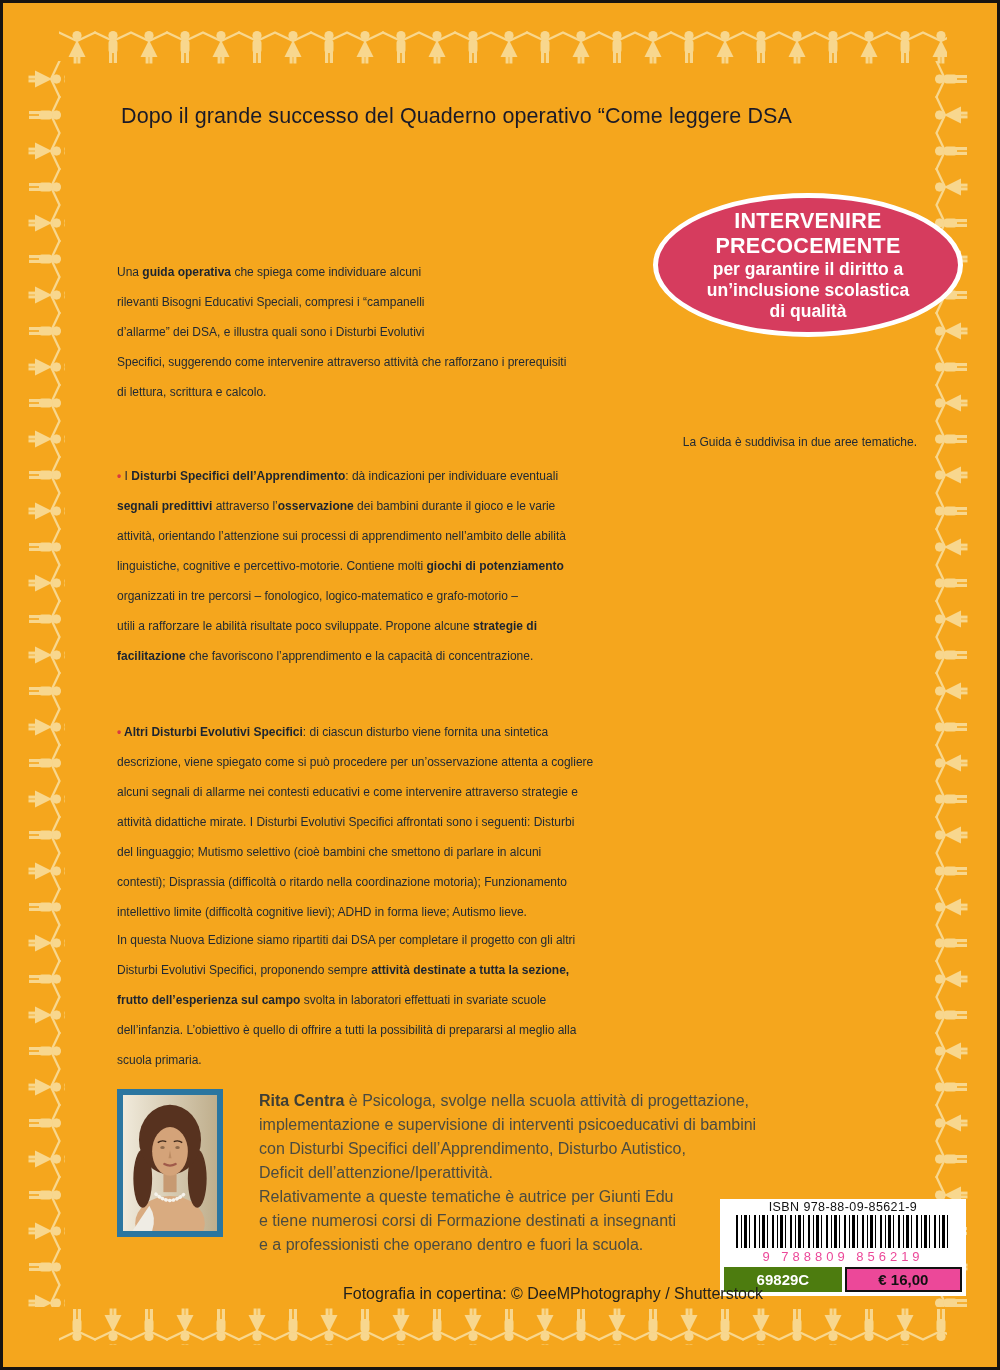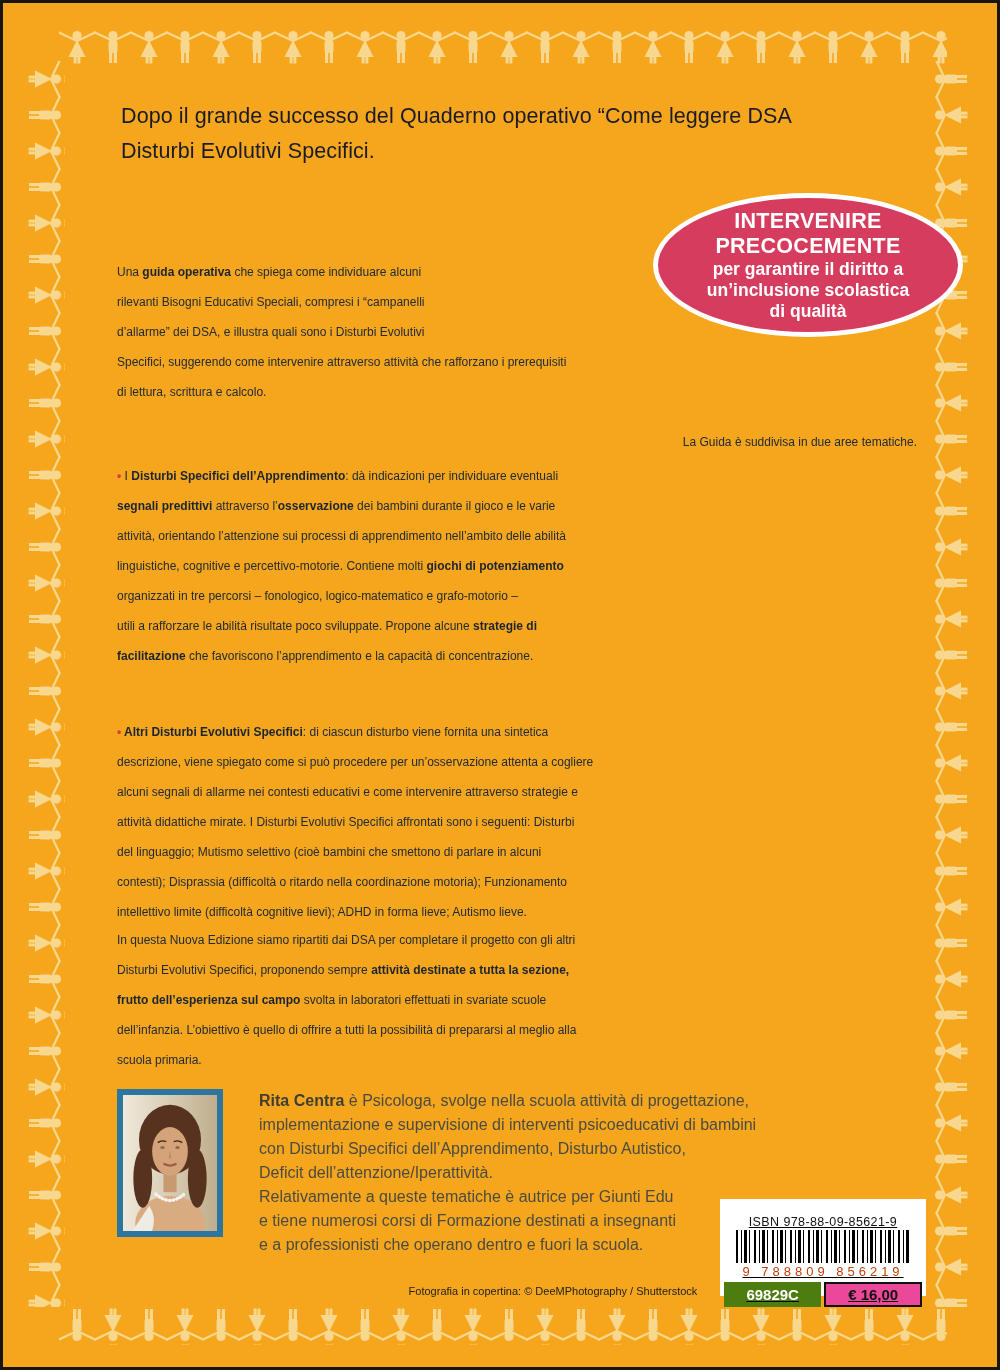--- a/index.html
+++ b/index.html
@@ -46,47 +46,47 @@
   }
   .photo-frame svg{display:block;width:100%;height:100%;}
   .bio{
     left:256px;top:1086px;width:565px;
     font-size:16px;line-height:24px;color:#4B4B41;
     white-space:pre-line;
   }
   .bio b{color:#3E3E35;}
   
   .barcode{
-    left:717px;top:1196px;width:206px;height:97px;
-    background:#fff;box-sizing:border-box;padding:15px 4px 0 4px;text-decoration:underline;
+    left:717px;top:1196px;width:246px;height:97px;
+    background:#fff;box-sizing:border-box;padding:0 4px 0 4px;
   }
   .barcode .isbn{font-size:12.5px;color:#111;text-align:center;letter-spacing:.4px;line-height:16px;}
   .barcode .bars{
     height:33px;margin:0 12px;
     background-image:repeating-linear-gradient(90deg,
       #000 0px,#000 2px,#fff 2px,#fff 5px,
       #000 5px,#000 6px,#fff 6px,#fff 8px,
       #000 8px,#000 11px,#fff 11px,#fff 13px,
       #000 13px,#000 14px,#fff 14px,#fff 18px);
   }
-  .barcode .digits{font-size:13px;color:#c2410c;text-align:center;letter-spacing:4px;line-height:17px;}
+  .barcode .digits{font-size:13px;color:#ec4899;text-align:center;letter-spacing:4px;line-height:17px;}
   .barcode .bottom-row{display:flex;gap:3px;margin-top:2px;height:25px;}
   .barcode .code-cell{
     flex:1.04;background:#4d7c0f;color:#fff;font-weight:bold;font-size:15px;
     display:flex;align-items:center;justify-content:center;
   }
   .barcode .price-cell{
     flex:1;background:#ec4899;border:2px solid #111;box-sizing:border-box;
     color:#111;font-weight:bold;font-size:15px;
     display:flex;align-items:center;justify-content:center;
   }
   
   .credit{
     left:110px;top:1282px;width:880px;text-align:center;
-    font-size:11px;color:#23211C;
+    font-size:16px;color:#23211C;
   }
 </style>
 </head>
 <body>
 
 <div id="page">
 
   <svg class="doll-border" style="left:56px;top:26px;" width="888" height="38">
     <defs>
       <pattern id="dollsT" width="72" height="36" patternUnits="userSpaceOnUse">
@@ -162,21 +162,20 @@
           <rect x="54.8" y="23" width="3.2" height="11" stroke="none"></rect>
           <path d="M54,12 L36,3.5 M54,12 L72,3.5" stroke-width="2.4" fill="none" stroke-linecap="round"></path>
         </g>
       </pattern>
     </defs>
     <rect width="100%" height="100%" fill="url(#dollsR)"></rect>
   </svg>
 
   <div class="abs intro">
     <div>Dopo il grande successo del Quaderno operativo “Come leggere DSA</div>
-    <div>Disturbi Evolutivi Specifici.</div>
   </div>
 
   <div class="abs badge">
     <div class="big">INTERVENIRE</div>
     <div class="big">PRECOCEMENTE</div>
     <div class="small">per garantire il diritto a</div>
     <div class="small">un’inclusione scolastica</div>
     <div class="small">di qualità</div>
   </div>
 

